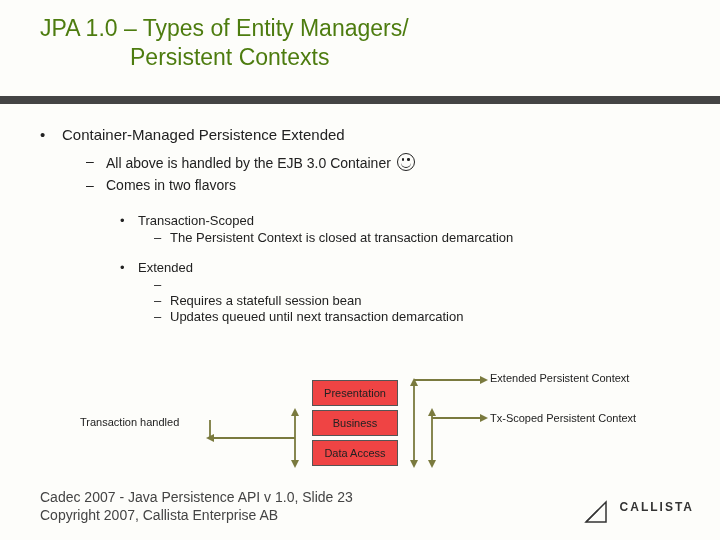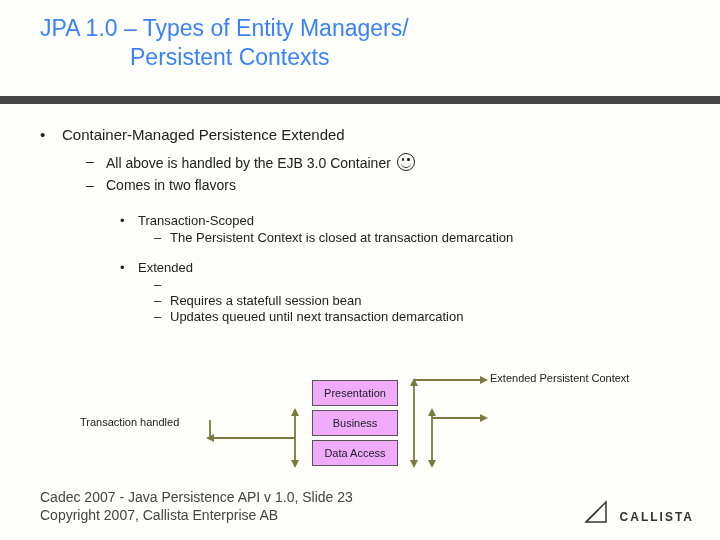--- a/index.html
+++ b/index.html
@@ -17,21 +17,21 @@
     width: 720px;
     height: 540px;
     box-sizing: border-box;
   }
   .title {
     position: absolute;
     top: 14px;
     left: 40px;
     right: 40px;
     font-size: 23px;
-    color: #3b82f6;
+    color: #4d7c0f;
     line-height: 1.25;
     font-weight: normal;
   }
   .title .l2 { padding-left: 90px; }
   .rule {
     position: absolute;
     top: 96px;
     left: 0;
     right: 0;
     height: 8px;
@@ -98,21 +98,21 @@
     top: 40px;
   }
   .boxes {
     position: absolute;
     left: 272px;
     top: 4px;
     width: 86px;
   }
   .box {
     border: 1px solid #555;
-    background: #f0abfc;
+    background: #ef4444;
     height: 24px;
     display:flex;
     align-items:center;
     justify-content:center;
     margin-bottom: 4px;
     font-size: 11px;
   }
   .extlabel {
     position: absolute;
     left: 450px;
@@ -144,21 +144,21 @@
     left: 40px;
     font-size: 14px;
     color: #444;
     line-height: 1.3;
   }
   .logo {
     position: absolute;
     right: 26px;
     bottom: 16px;
     display:flex;
-    align-items:flex-end;
+    align-items:flex-start;
     gap:12px;
   }
   .logo svg { width: 24px; height: 24px; }
   .logo .brand {
     font-family: Arial, sans-serif;
     font-weight: bold;
     letter-spacing: 2px;
     font-size: 12px;
     color: #333;
   }
@@ -229,20 +229,21 @@
   <div class="diagram">
     <div class="txlabel">Transaction handled</div>
 
     <div class="boxes">
       <div class="box">Presentation</div>
       <div class="box">Business</div>
       <div class="box">Data Access</div>
     </div>
 
     <div class="extlabel">Extended Persistent Context</div>
+    <div class="txctxlabel">Tx-Scoped Persistent Context</div>
 
     <svg class="arrows">
 
       <line x1="255" y1="36" x2="255" y2="88"></line>
       <polygon points="255,32 251,40 259,40"></polygon>
       <polygon points="255,92 251,84 259,84"></polygon>
       <line x1="255" y1="62" x2="170" y2="62"></line>
       <polygon points="166,62 174,58 174,66"></polygon>
       <line x1="170" y1="44" x2="170" y2="62"></line>
 

